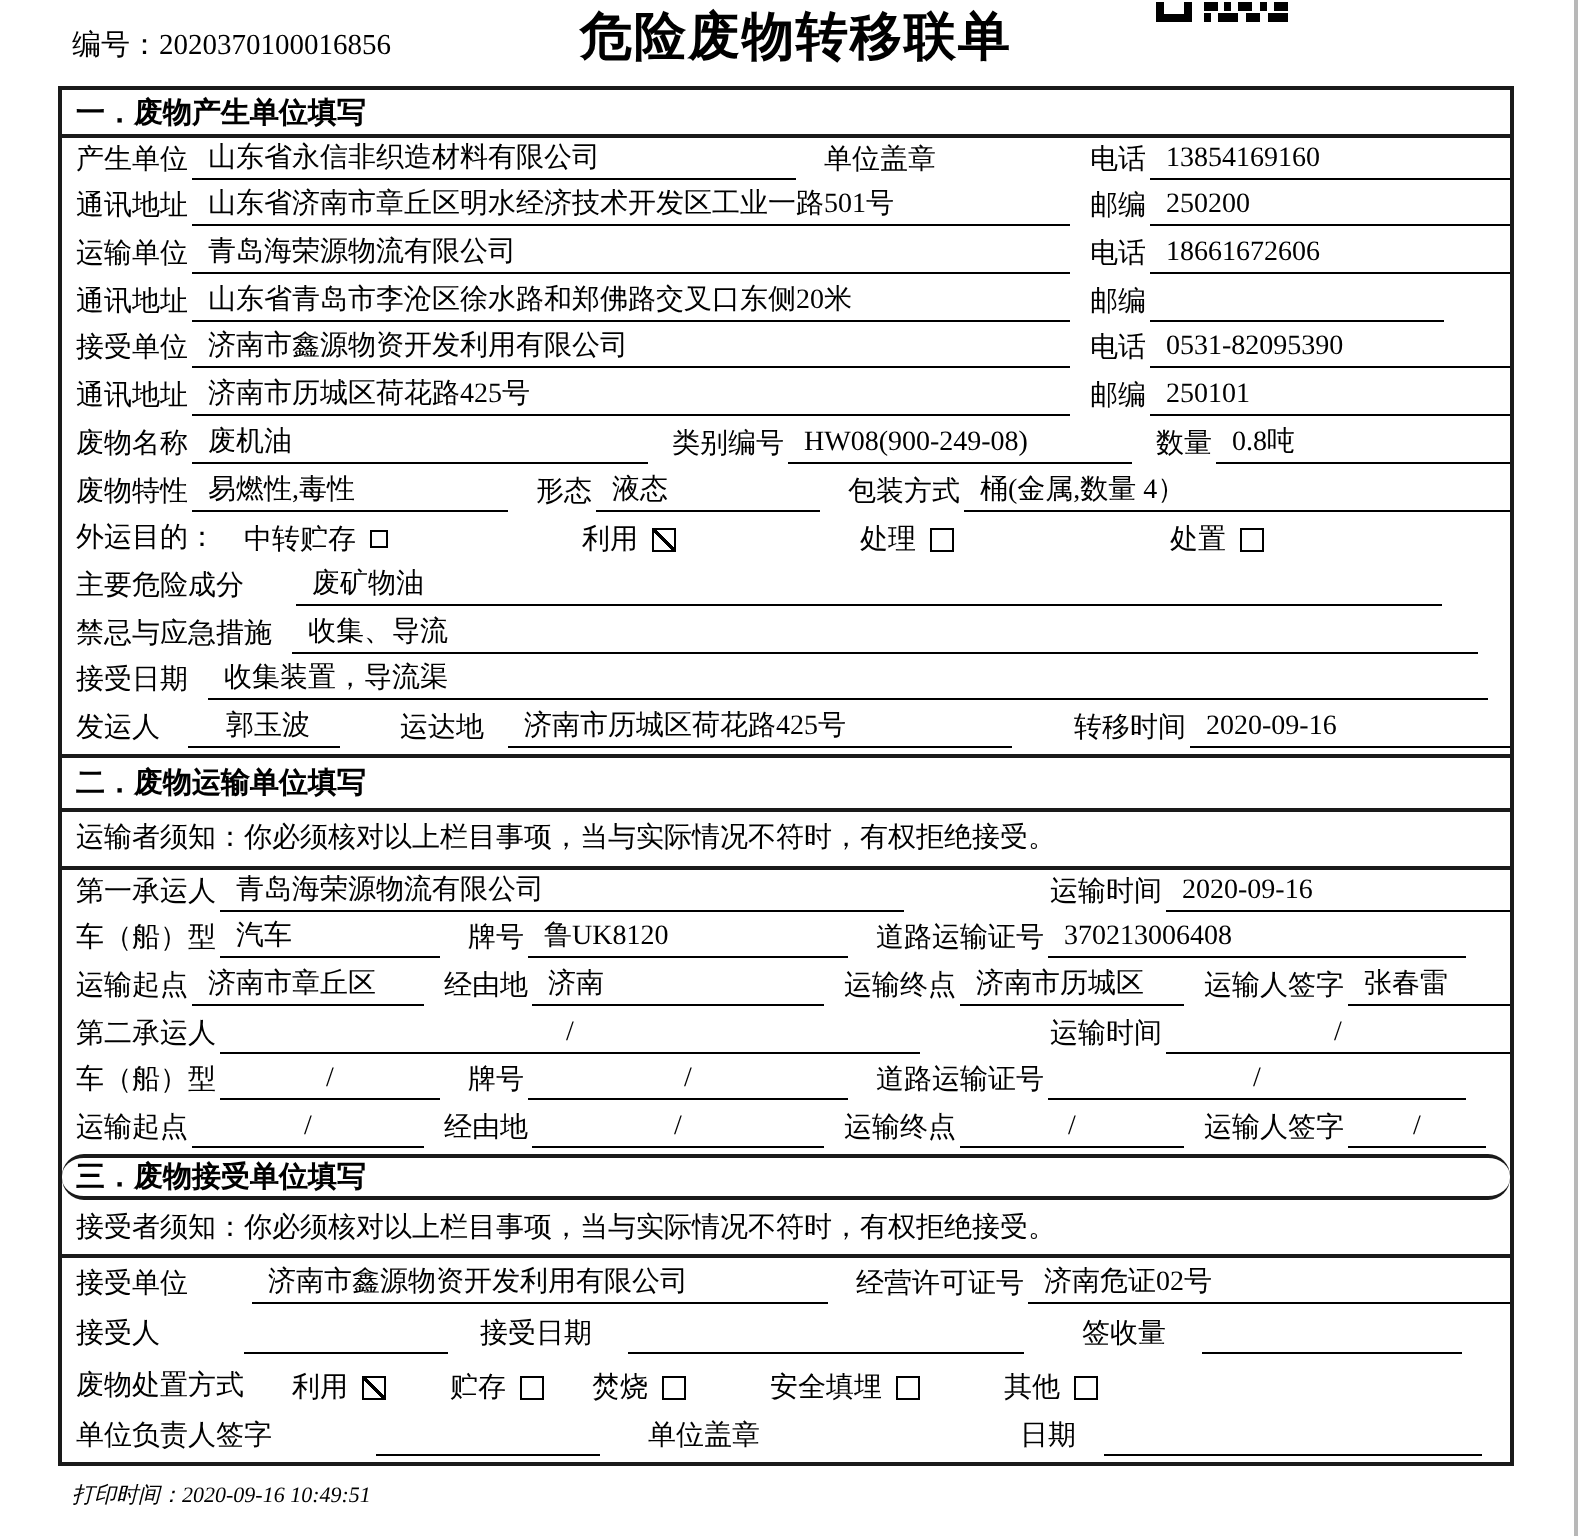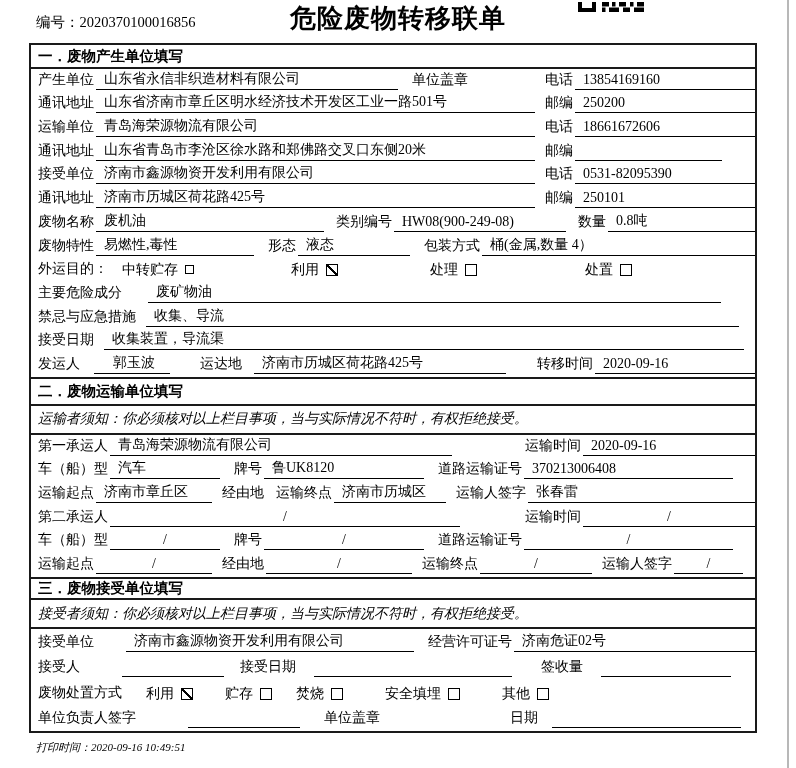--- a/index.html
+++ b/index.html
@@ -8,23 +8,23 @@
   .hdr{position:relative;height:43px;}
   .serial{position:absolute;left:36px;top:13px;font-size:14.5px;white-space:nowrap;}
   .title{position:absolute;left:0;right:0;top:1px;text-align:center;font-size:26px;font-weight:bold;letter-spacing:1px;}
   .qr{position:absolute;left:578px;top:0;}
   .edge-line{position:absolute;left:787px;top:0;width:2px;height:768px;background:#b8b8b8;}
   .form{margin-left:29px;width:728px;border:2px solid #1a1a1a;box-sizing:border-box;background:#fff;}
   .sec-head{height:24px;box-sizing:border-box;border-bottom:2px solid #1a1a1a;
             font-weight:bold;font-size:14.5px;display:flex;align-items:center;padding-left:7px;}
   .sec-head.bt{border-top:2px solid #1a1a1a;}
   .sec-head.h29{height:29px;}
-  .sec-head.h23{height:23px;}
+  .sec-head.h23{height:23px;border-radius:11px;}
   .notice-row{height:29px;box-sizing:border-box;border-bottom:2px solid #1a1a1a;
-              display:flex;align-items:center;padding-left:7px;white-space:nowrap;font-style:italic;}
+              display:flex;align-items:center;padding-left:7px;white-space:nowrap;}
   .row{display:flex;align-items:flex-end;box-sizing:border-box;padding:0 0 3px 7px;}
   .s1 .row{height:23.7px;}
   .s2 .row{height:23.7px;}
   .s3 .row{height:25.6px;}
   .lbl{white-space:nowrap;padding:0 2px 1px 0;flex:none;}
   .val{border-bottom:1px solid #000;white-space:nowrap;padding:0 4px 1px 8px;box-sizing:border-box;flex:none;overflow:hidden;}
   .val.c{text-align:center;padding-left:4px;}
   .fill{flex:1 1 auto;}
   .mla{margin-left:auto;}
   .opt{display:inline-flex;align-items:center;white-space:nowrap;}
@@ -187,20 +187,21 @@
       <span class="lbl" style="margin-left:14px">牌号</span>
       <span class="val" style="width:160px">鲁UK8120</span>
       <span class="lbl" style="margin-left:14px">道路运输证号</span>
       <span class="val fill" style="margin-right:22px">370213006408</span>
     </div>
 
     <div class="row">
       <span class="lbl">运输起点</span>
       <span class="val" style="width:116px">济南市章丘区</span>
       <span class="lbl" style="margin-left:10px">经由地</span>
+      <span class="val" style="width:146px">济南</span>
       <span class="lbl" style="margin-left:10px">运输终点</span>
       <span class="val" style="width:112px">济南市历城区</span>
       <span class="lbl" style="margin-left:10px">运输人签字</span>
       <span class="val fill">张春雷</span>
     </div>
 
     <div class="row">
       <span class="lbl">第二承运人</span>
       <span class="val c" style="width:350px">/</span>
       <span class="lbl mla">运输时间</span>

